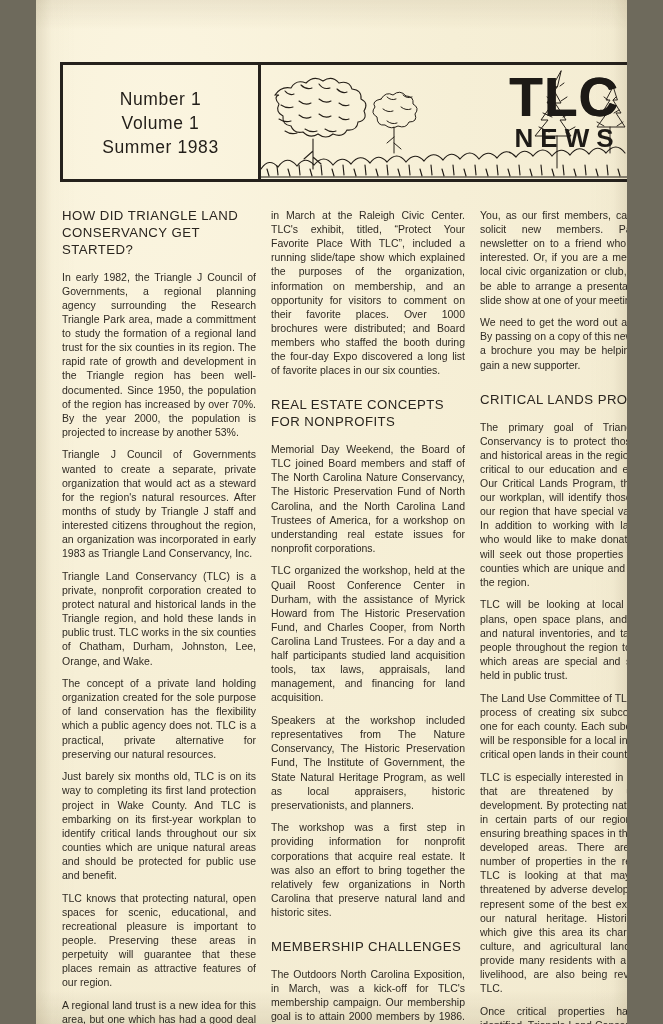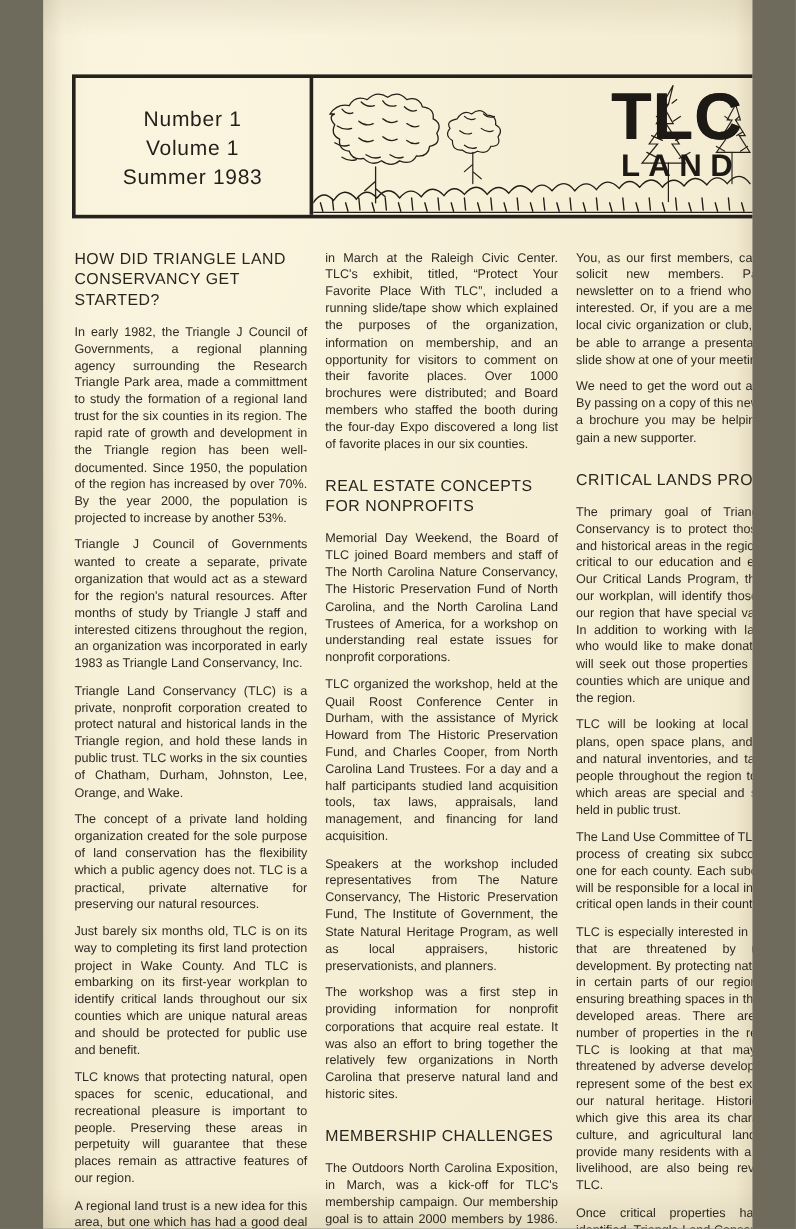--- a/index.html
+++ b/index.html
@@ -181,21 +181,21 @@
                    M170,100 l1,10 M181,104 l2,7 M192,100 l1,10 M203,104 l2,7 M214,100 l1,10
                    M225,104 l2,7 M236,100 l1,10 M247,104 l2,7 M258,100 l1,10 M269,104 l2,7
                    M280,100 l1,10 M291,104 l2,7 M302,100 l1,10 M313,104 l2,7 M324,100 l1,10
                    M335,104 l2,7 M346,100 l1,10 M357,104 l2,7 M368,100 l1,10 M379,104 l2,7
                    M390,100 l1,10 M401,104 l2,7"></path>
         </g>
       </svg>
 
       <div class="logo-stack">
         <div class="logo-tlc">TLC</div>
-        <div class="logo-news">LAND</div>
+        <div class="logo-news">NEWS</div>
       </div>
     </div>
   </div>
 
   <div class="columns">
 
     <div class="col">
       <div class="sec">
         <h2 class="sec-head">HOW DID TRIANGLE LAND CONSERVANCY GET STARTED?</h2>
         <p class="body">In early 1982, the Triangle J Council of Governments, a regional planning agency surrounding the Research Triangle Park area, made a committment to study the formation of a regional land trust for the six counties in its region. The rapid rate of growth and development in the Triangle region has been well-documented. Since 1950, the population of the region has increased by over 70%. By the year 2000, the population is projected to increase by another 53%.</p>

